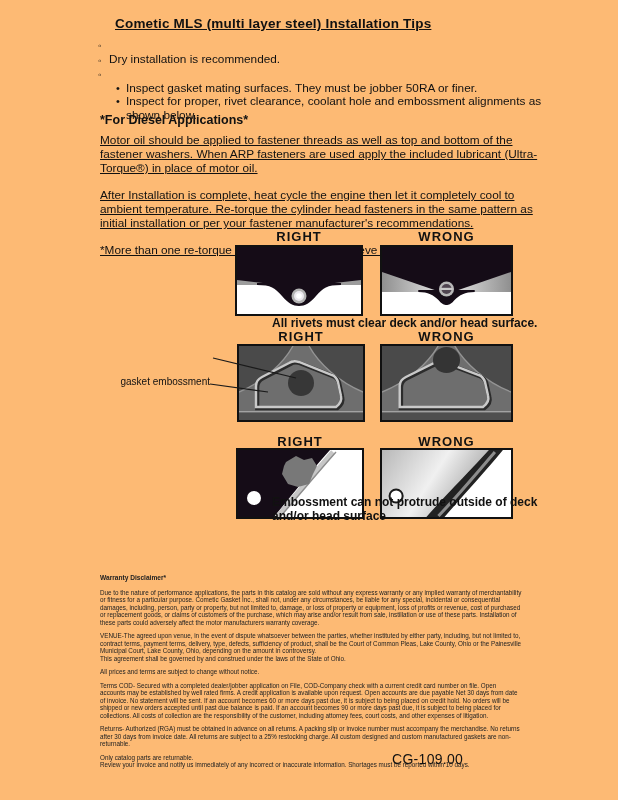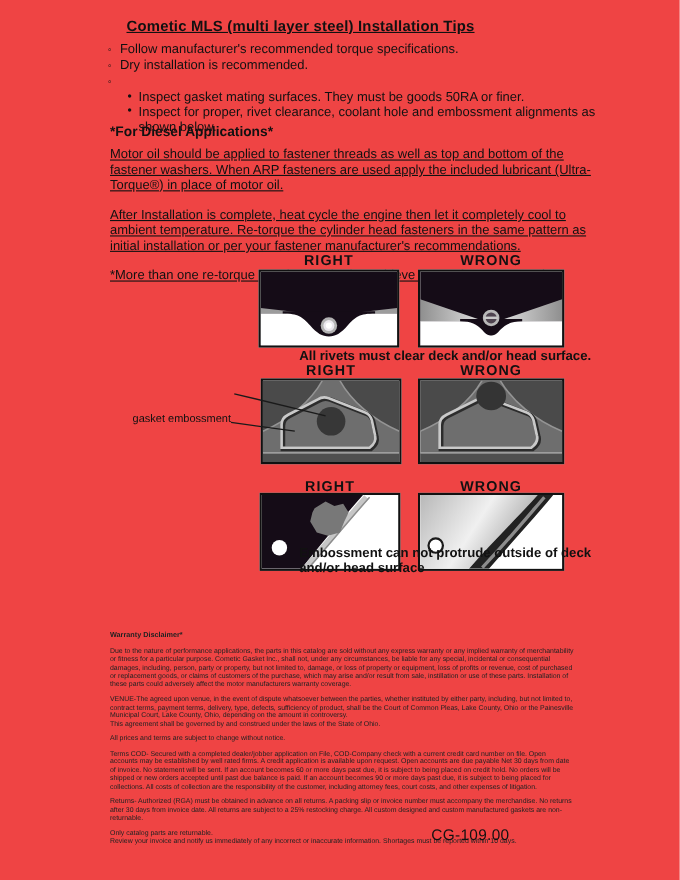--- a/index.html
+++ b/index.html
@@ -1,17 +1,17 @@
 <!DOCTYPE html>
 <html><head>
 <meta charset="utf-8">
 <style>
   html,body{margin:0;padding:0;background:#ffffff;}
   .page{
-    position:relative; width:618px; height:800px; background:#ef4444;
+    position:relative; width:618px; height:800px; background:#fdba74;
     font-family:"Liberation Sans", sans-serif; color:#111; overflow:hidden;
   }
   .title{
     position:absolute; left:115px; top:16px; margin:0;
     font-size:13.5px; font-weight:bold; text-decoration:underline;
     letter-spacing:.2px;
   }
   .tips{position:absolute; left:98px; top:38px; width:450px; font-size:11.8px; line-height:13.5px;}
   .b1{display:flex;}
   .b1 .mk{width:11px; flex:0 0 11px; text-align:left; font-size:10px; padding-top:1px;}
@@ -34,32 +34,31 @@
 </head>
 <body>
 
 <div class="page">
 
   <h1 class="title">Cometic MLS (multi layer steel) Installation Tips</h1>
 
   <div class="tips">
     <div class="b1">
       <span class="mk">◦</span>
-      <span>Follow manufacturer's recommended torque specifications.</span>
     </div>
     <div class="b1">
       <span class="mk">◦</span>
       <span>Dry installation is recommended.</span>
     </div>
     <div class="b1">
       <span class="mk">◦</span>
     </div>
     <div class="b2">
       <span class="mk">•</span>
-      <span>Inspect gasket mating surfaces.  They must be goods 50RA or finer.</span>
+      <span>Inspect gasket mating surfaces.  They must be jobber 50RA or finer.</span>
     </div>
     <div class="b2">
       <span class="mk">•</span>
       <span>Inspect for proper, rivet clearance, coolant hole and embossment alignments as shown below.</span>
     </div>
   </div>
 
   <div class="diesel">
     <h2>*For Diesel Applications*</h2>
     <p>Motor oil should be applied to fastener threads as well as top and bottom of the fastener washers. When ARP fasteners are used apply the included lubricant (Ultra-Torque®) in place of motor oil.</p>

